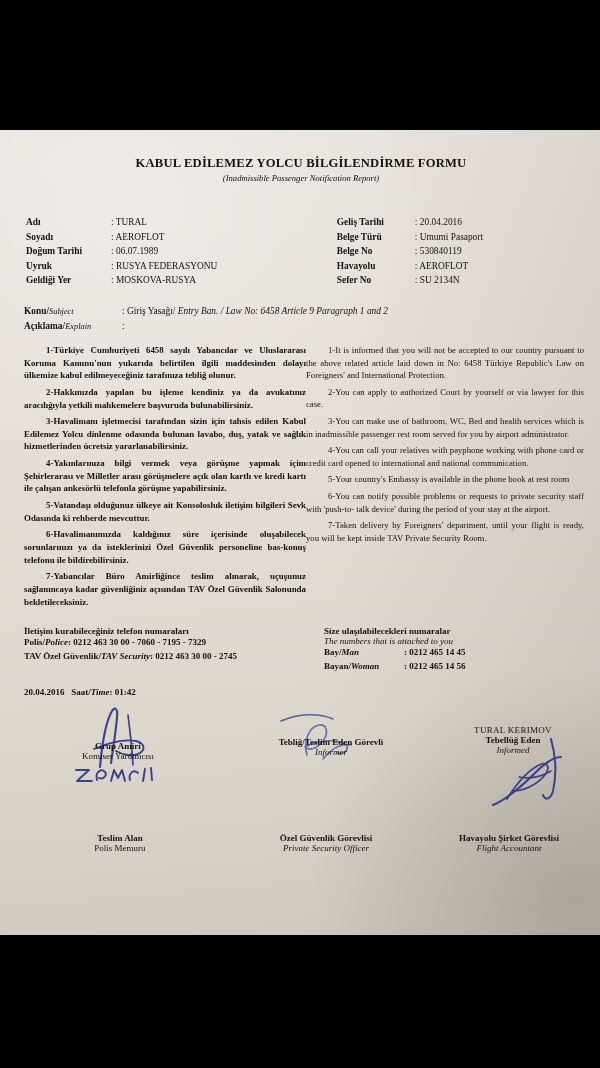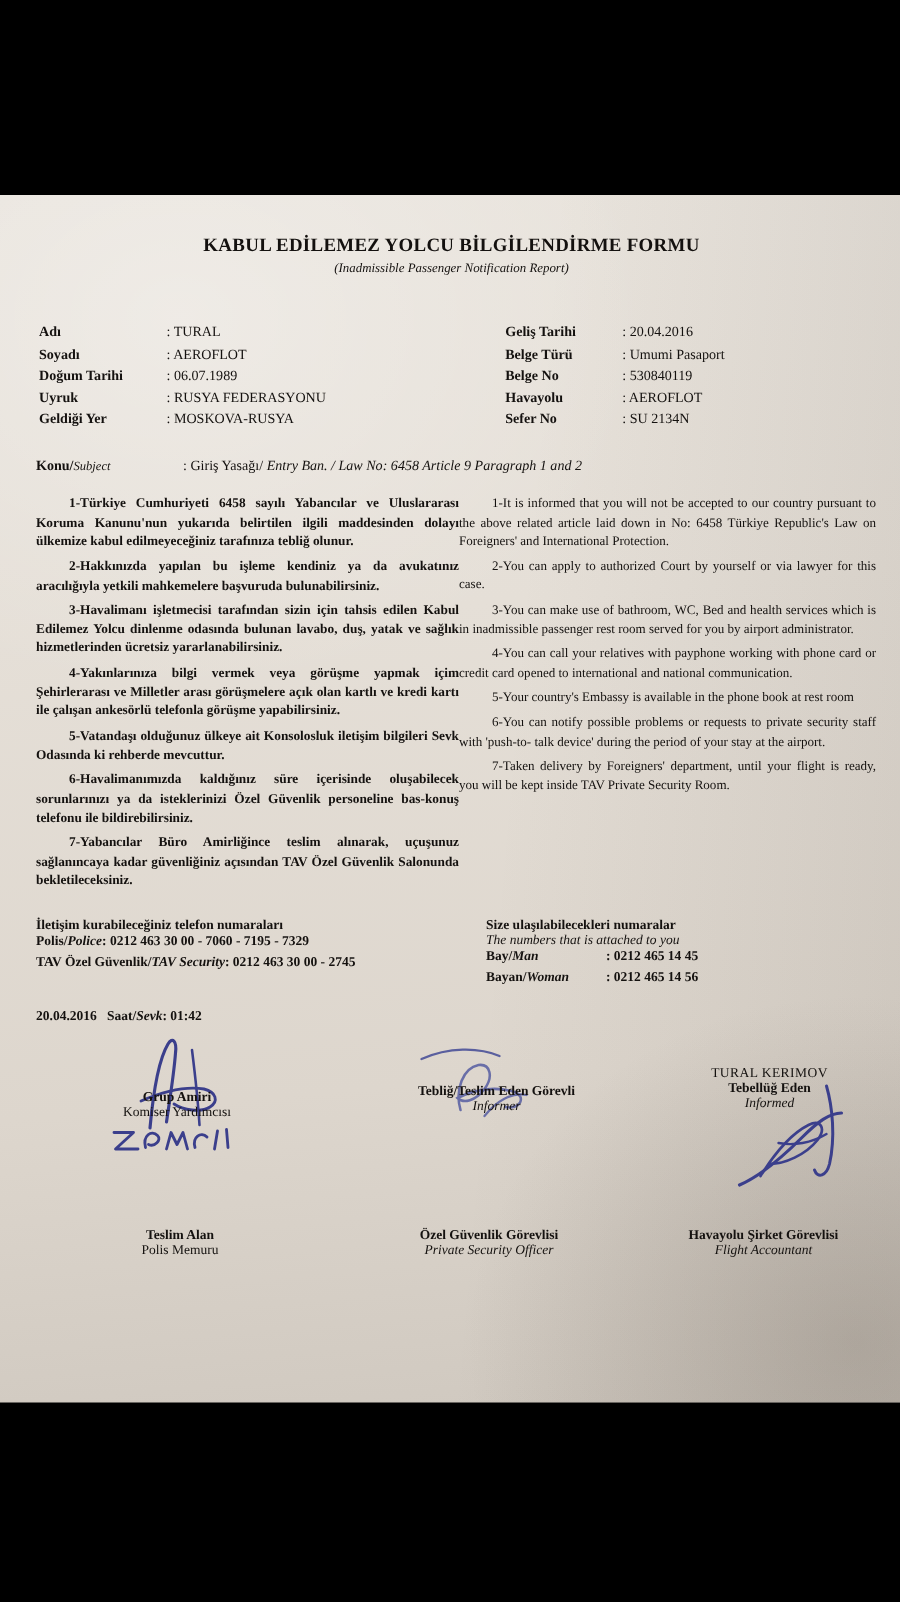--- a/index.html
+++ b/index.html
@@ -105,20 +105,24 @@
             <div>: SU 2134N</div>
           </div>
         </div>
       </div>
 
       <div class="subject">
         <div class="row">
           <div class="lab"><span>Konu/</span><i>Subject</i></div>
           <div class="val"><b>: Giriş Yasağı/</b><i> Entry Ban. / Law No: 6458 Article 9 Paragraph 1 and 2</i></div>
         </div>
+        <div class="row">
+          <div class="lab"><span>Açıklama/</span><i>Explain</i></div>
+          <div class="val">:</div>
+        </div>
       </div>
 
       <div class="body2">
         <div class="colL">
           <p>1-Türkiye Cumhuriyeti 6458 sayılı Yabancılar ve Uluslararası Koruma Kanunu'nun yukarıda belirtilen ilgili maddesinden dolayı ülkemize kabul edilmeyeceğiniz tarafınıza tebliğ olunur.</p>
           <p>2-Hakkınızda yapılan bu işleme kendiniz ya da avukatınız aracılığıyla yetkili mahkemelere başvuruda bulunabilirsiniz.</p>
           <p>3-Havalimanı işletmecisi tarafından sizin için tahsis edilen Kabul Edilemez Yolcu dinlenme odasında bulunan lavabo, duş, yatak ve sağlık hizmetlerinden ücretsiz yararlanabilirsiniz.</p>
           <p>4-Yakınlarınıza bilgi vermek veya görüşme yapmak içim Şehirlerarası ve Milletler arası görüşmelere açık olan kartlı ve kredi kartı ile çalışan ankesörlü telefonla görüşme yapabilirsiniz.</p>
           <p>5-Vatandaşı olduğunuz ülkeye ait Konsolosluk iletişim bilgileri Sevk Odasında ki rehberde mevcuttur.</p>
           <p>6-Havalimanımızda kaldığınız süre içerisinde oluşabilecek sorunlarınızı ya da isteklerinizi Özel Güvenlik personeline bas-konuş telefonu ile bildirebilirsiniz.</p>
@@ -150,21 +154,21 @@
           </div>
           <div class="phrow">
             <div class="k"><span>Bayan/</span><i>Woman</i></div>
             <div>: 0212 465 14 56</div>
           </div>
         </div>
       </div>
 
       <div class="ack">
         <div class="ackR">
-          <span>20.04.2016</span>&nbsp;&nbsp;&nbsp;<span>Saat/</span><i>Sevk</i><span>: 01:42</span>
+          <span>20.04.2016</span>&nbsp;&nbsp;&nbsp;<span>Saat/</span><i>Time</i><span>: 01:42</span>
         </div>
       </div>
 
       <div class="signs">
 
         <div class="ink" style="left:52px;top:-10px;">
           <svg width="110" height="70" viewBox="0 0 110 70">
             <path d="M30 62 C32 40 36 16 42 6 C45 1 48 4 47 12 C46 26 43 44 41 58" fill="none" stroke="#3b3f8c" stroke-width="2.1" stroke-linecap="round"></path>
             <path d="M24 44 C38 38 54 34 66 36 C74 38 76 44 70 48 C64 52 52 50 46 46" fill="none" stroke="#3b3f8c" stroke-width="1.9" stroke-linecap="round"></path>
             <path d="M58 10 C60 26 62 44 63 60" fill="none" stroke="#3b3f8c" stroke-width="1.7" stroke-linecap="round"></path>

